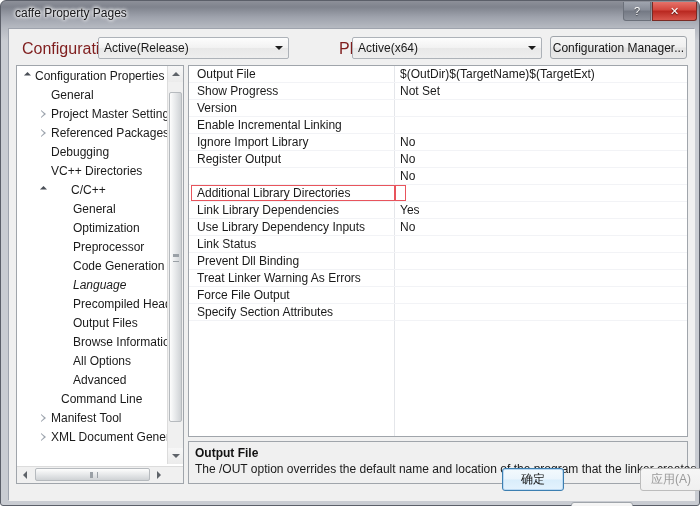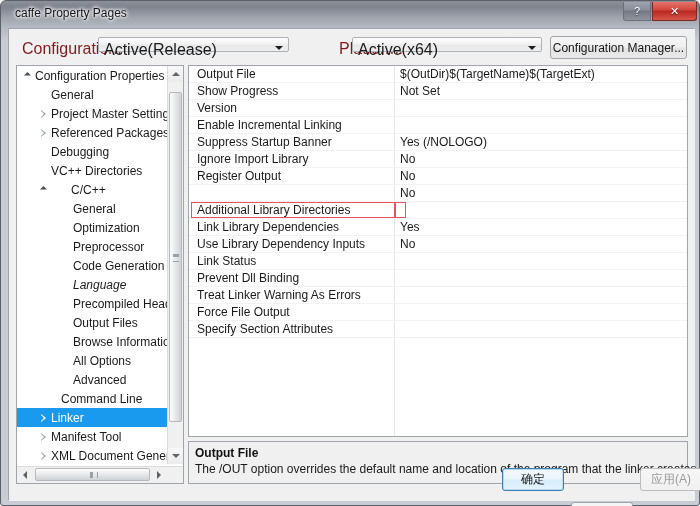--- a/index.html
+++ b/index.html
@@ -93,26 +93,26 @@
     position: absolute;
     font-size: 16px;
     color: #7f1d1d;
     white-space: nowrap;
   }
   .lbl-config { left: 13px; top: 11px; }
   .lbl-platform { left: 330px; top: 11px; }
 
   .combo {
     position: absolute;
-    height: 15px;
+    height: 22px;
     box-sizing: border-box;
     background: linear-gradient(to bottom, #fdfdfd 0%, #f2f2f2 48%, #e8e8e8 52%, #eeeeee 100%);
     border: 1px solid #adb2b8;
     border-radius: 2px;
-    font-size: 16px;
+    font-size: 12px;
     color: #1a1a1a;
   }
   .combo .ctext {
     position: absolute;
     left: 5px; top: 3px;
     white-space: nowrap;
   }
   .combo .carrow {
     position: absolute;
     right: 1px; top: 0;
@@ -490,26 +490,20 @@
             </div>
             <div class="tnode">
               <span class="tlabel" style="margin-left: 56px;">All Options</span>
             </div>
             <div class="tnode">
               <span class="tlabel" style="margin-left: 56px;">Advanced</span>
             </div>
             <div class="tnode">
               <span class="tlabel" style="margin-left: 44px;">Command Line</span>
             </div>
-            <div class="tnode selected">
-              <span class="tarrow collapsed" style="left: 20px;">
-                <i></i>
-              </span>
-              <span class="tlabel" style="margin-left: 34px;">Linker</span>
-            </div>
             <div class="tnode">
               <span class="tarrow collapsed" style="left: 20px;">
                 <i></i>
               </span>
               <span class="tlabel" style="margin-left: 34px;">Manifest Tool</span>
             </div>
             <div class="tnode">
               <span class="tarrow collapsed" style="left: 20px;">
                 <i></i>
               </span>
@@ -549,24 +543,20 @@
             </div>
             <div class="prow">
               <span class="pname">Version</span>
               <span class="pval"></span>
             </div>
             <div class="prow">
               <span class="pname">Enable Incremental Linking</span>
               <span class="pval"></span>
             </div>
             <div class="prow">
-              <span class="pname">Suppress Startup Banner</span>
-              <span class="pval">Yes (/NOLOGO)</span>
-            </div>
-            <div class="prow">
               <span class="pname">Ignore Import Library</span>
               <span class="pval">No</span>
             </div>
             <div class="prow">
               <span class="pname">Register Output</span>
               <span class="pval">No</span>
             </div>
             <div class="prow">
               <span class="pval">No</span>
             </div>

